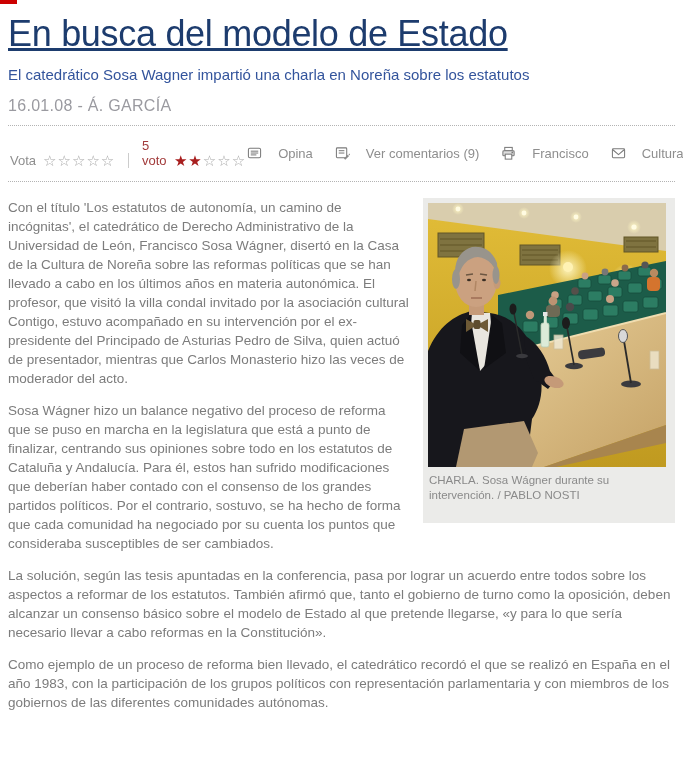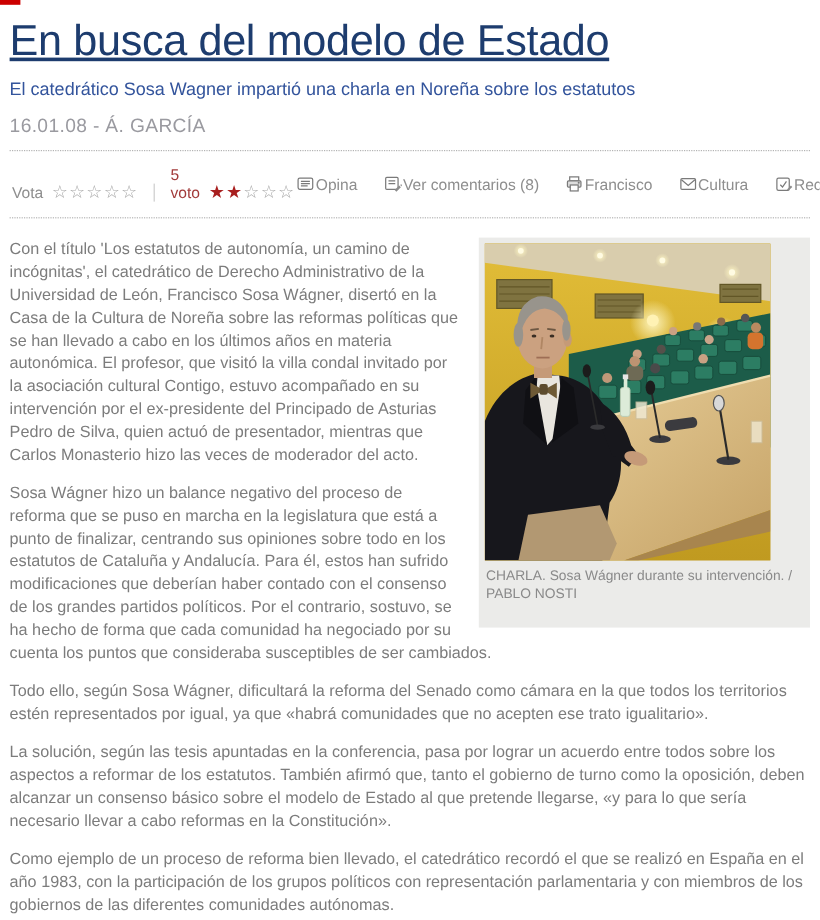--- a/index.html
+++ b/index.html
@@ -35,32 +35,32 @@
   }
   .vote-group { display:flex; align-items:flex-end; }
   .vote-label { margin-right:7px; }
   .stars { display:inline-block; line-height:1; }
   .star { font-size:15px; color:#a9a9a9; letter-spacing:1px; cursor:pointer; }
   .star.filled { color:var(--accent_red,#a81f1f); }
   .vsep { width:1px; height:15px; background:#cccccc; margin:0 13px; }
   .vote-count { color:var(--vote_count,#a23b3b); margin-right:7px; }
 
   .actions { margin-left:auto; display:flex; align-items:center; gap:21px; }
-  .action { display:flex; align-items:center; gap:0; cursor:pointer; white-space:nowrap; }
+  .action { display:flex; align-items:center; gap:15px; cursor:pointer; white-space:nowrap; }
   .ticon { width:17px; height:15px; display:block; }
   .ticon .st { stroke:#7a7a7a; stroke-width:1.1; fill:none; }
   .ticon .fl { fill:#ffffff; stroke:#7a7a7a; stroke-width:1.1; }
   .ticon .gy { fill:#dedede; stroke:#7a7a7a; stroke-width:1.1; }
   .ticon .pn { fill:#8b8b8b; stroke:none; }
 
   .body-copy { padding-top:16px; font-size:13.5px; line-height:19px; color:var(--body_text,#7c7c7c); }
   .body-copy p { margin:0 0 13px; }
 
   figure.photo-box {
-    float:right; width:276px; margin:0 0 10px 14px;
+    float:right; width:252px; margin:0 0 10px 14px;
     background:#ebebe9; padding:5px 5px 12px;
   }
   .photo-svg { display:block; width:238px; height:264px; background:#c49d22; }
   figcaption {
     font-size:11.5px; line-height:15px; color:#8a8a8a;
     padding:6px 1px 8px;
   }
 </style>
 </head>
 <body>
@@ -95,21 +95,21 @@
         <span>Opina</span>
       </span>
       <span class="action">
         <svg class="ticon" viewBox="0 0 16 16">
           <rect class="fl" x="1.5" y="2" width="11" height="10.5" rx="1"></rect>
           <line class="st" x1="4" y1="5" x2="10" y2="5"></line>
           <line class="st" x1="4" y1="7.5" x2="10" y2="7.5"></line>
           <polygon class="pn" points="9.5,13.2 13.5,9.2 15,10.7 11,14.7"></polygon>
           <polygon class="pn" points="14.2,8.5 15.7,10 16,8.2"></polygon>
         </svg>
-        <span>Ver comentarios (8)</span>
+        <span>Ver comentarios (9)</span>
       </span>
       <span class="action">
         <svg class="ticon" viewBox="0 0 16 16">
           <rect class="fl" x="4" y="1.5" width="8" height="3.5"></rect>
           <rect class="gy" x="2" y="5" width="12" height="5.5" rx="1"></rect>
           <rect class="fl" x="4.5" y="8.7" width="7" height="5.3"></rect>
           <circle cx="12" cy="6.8" r="0.9" fill="#7a7a7a"></circle>
         </svg>
         <span>Francisco</span>
       </span>
@@ -266,17 +266,16 @@
 
         <line x1="94" y1="152" x2="86" y2="110" stroke="#2a2a2a" stroke-width="1.4"></line>
         <ellipse cx="85" cy="106" rx="3.5" ry="5.5" fill="#1c1c1c"></ellipse>
         <ellipse cx="94" cy="153" rx="6" ry="2.2" fill="#3a3a3e"></ellipse>
       </svg>
       <figcaption>CHARLA. Sosa Wágner durante su intervención. / PABLO NOSTI</figcaption>
     </figure>
 
     <p>Con el título 'Los estatutos de autonomía, un camino de incógnitas', el catedrático de Derecho Administrativo de la Universidad de León, Francisco Sosa Wágner, disertó en la Casa de la Cultura de Noreña sobre las reformas políticas que se han llevado a cabo en los últimos años en materia autonómica. El profesor, que visitó la villa condal invitado por la asociación cultural Contigo, estuvo acompañado en su intervención por el ex-presidente del Principado de Asturias Pedro de Silva, quien actuó de presentador, mientras que Carlos Monasterio hizo las veces de moderador del acto.</p>
     <p>Sosa Wágner hizo un balance negativo del proceso de reforma que se puso en marcha en la legislatura que está a punto de finalizar, centrando sus opiniones sobre todo en los estatutos de Cataluña y Andalucía. Para él, estos han sufrido modificaciones que deberían haber contado con el consenso de los grandes partidos políticos. Por el contrario, sostuvo, se ha hecho de forma que cada comunidad ha negociado por su cuenta los puntos que consideraba susceptibles de ser cambiados.</p>
-    <p>Todo ello, según Sosa Wágner, dificultará la reforma del Senado como cámara en la que todos los territorios estén representados por igual, ya que «habrá comunidades que no acepten ese trato igualitario».</p>
     <p>La solución, según las tesis apuntadas en la conferencia, pasa por lograr un acuerdo entre todos sobre los aspectos a reformar de los estatutos. También afirmó que, tanto el gobierno de turno como la oposición, deben alcanzar un consenso básico sobre el modelo de Estado al que pretende llegarse, «y para lo que sería necesario llevar a cabo reformas en la Constitución».</p>
     <p>Como ejemplo de un proceso de reforma bien llevado, el catedrático recordó el que se realizó en España en el año 1983, con la participación de los grupos políticos con representación parlamentaria y con miembros de los gobiernos de las diferentes comunidades autónomas.</p>
   </div>
 </div>
 
 </body></html>

